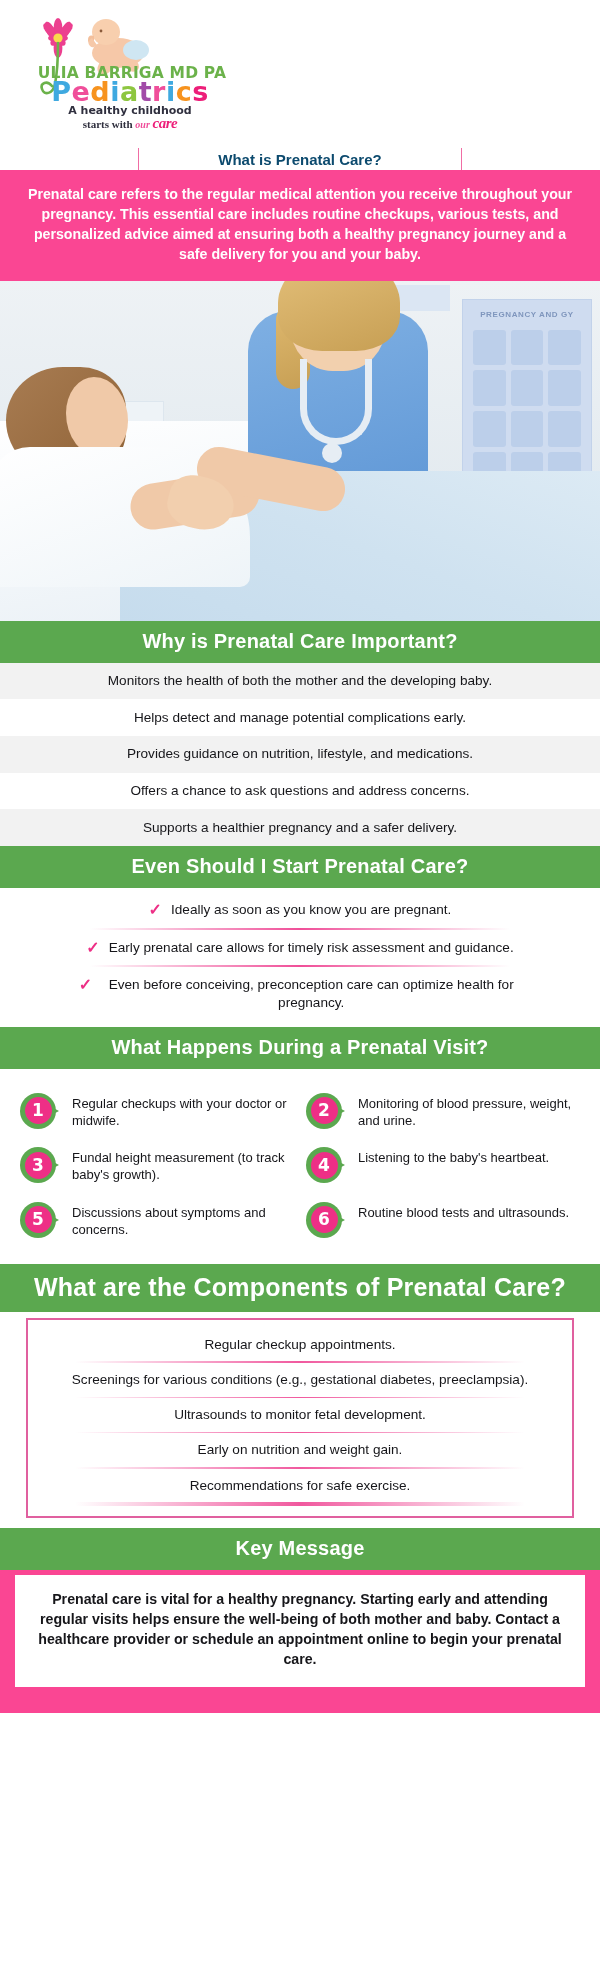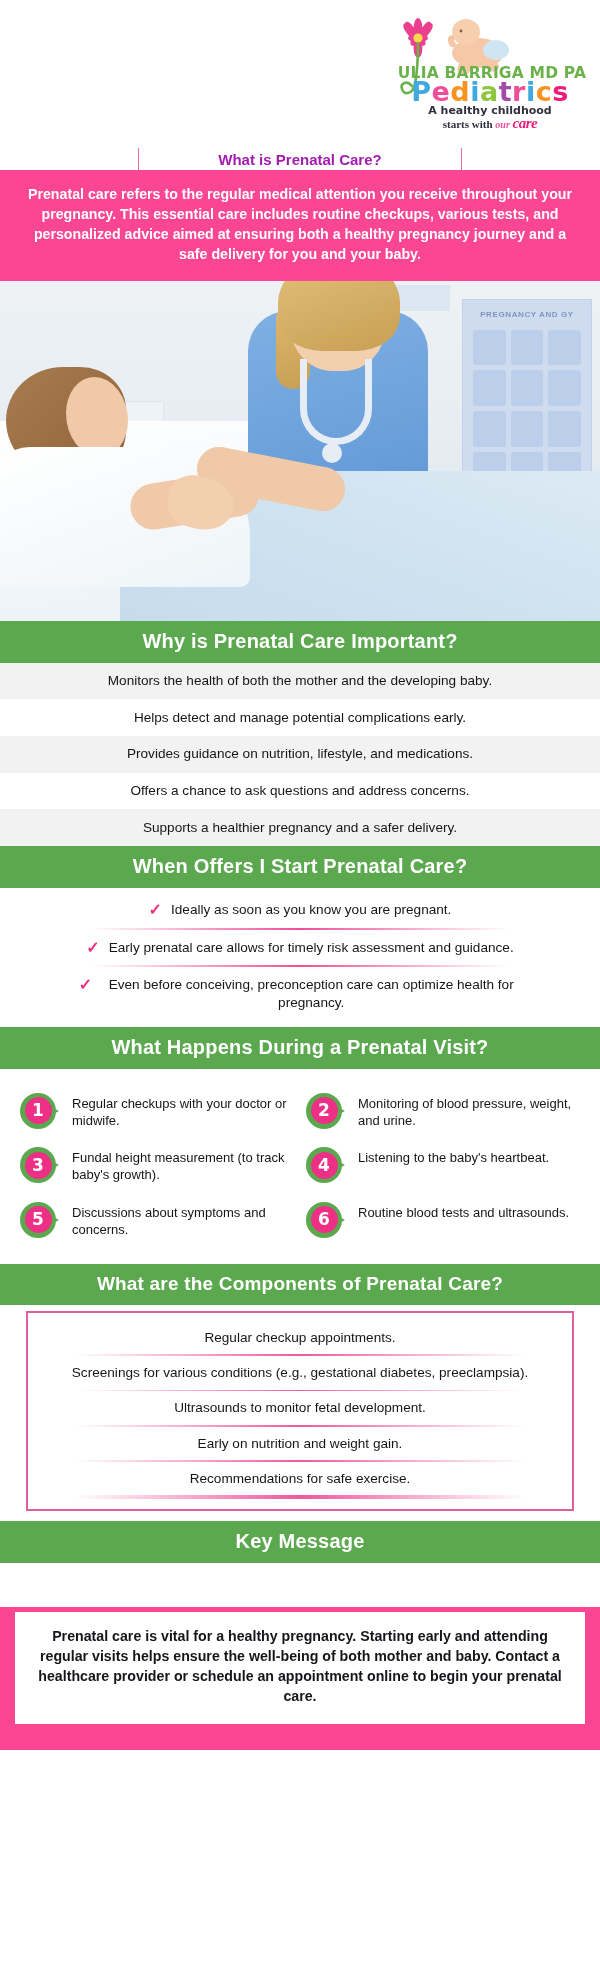--- a/index.html
+++ b/index.html
@@ -10,21 +10,21 @@
   }
   body { width: 600px; }
 
   .page { width: 600px; position: relative; overflow: hidden; }
 
   
   .logo-wrap {
     height: 136px;
     display: flex;
     align-items: center;
-    justify-content: flex-end;
+    justify-content: flex-start;
     background: #ffffff;
   }
   .logo {
     position: relative;
     width: 240px;
     height: 104px;
   }
   .logo-art { position: absolute; left: 0; top: 0; }
 
   .logo-line1 {
@@ -80,40 +80,40 @@
   .band-green {
     background: #5ba84f;
     color: #ffffff;
     text-align: center;
     font-size: 20px;
     font-weight: 700;
     letter-spacing: 0.2px;
     padding: 9px 6px 10px;
     line-height: 1.15;
   }
-  .band-green.small { font-size: 19px; }
+  .band-green.small { font-size: 25px; }
 
   
   .subtitle-row {
     display: flex;
     align-items: stretch;
     height: 34px;
     background: #ffffff;
   }
   .subtitle-row .pad { flex: 0 0 138px; }
   .subtitle-box {
     flex: 1 1 auto;
     border-left: 1.5px solid #f06da4;
     border-right: 1.5px solid #f06da4;
     display: flex;
     align-items: center;
     justify-content: center;
     font-size: 15px;
     font-weight: 700;
-    color: #a21caf;
+    color: #0c4a6e;
     margin-top: 12px;
   }
 
   
   .pink-intro {
     background: #fa4693;
     color: #ffffff;
     text-align: center;
     font-size: 14.2px;
     font-weight: 700;
@@ -319,21 +319,21 @@
     line-height: 1.3;
   }
   .comp-div {
     height: 1.6px;
     margin: 0 auto;
     width: 86%;
     background: linear-gradient(90deg, rgba(237,47,134,0) 0%, rgba(237,47,134,0.8) 50%, rgba(237,47,134,0) 100%);
   }
 
   
-  .key-wrap { background: #fa4693; padding: 5px 15px 14px; margin-top: 44px; }
+  .key-wrap { background: #fa4693; padding: 5px 15px 14px; }
   .key-box {
     background: #ffffff;
     padding: 14px 22px 18px;
     text-align: center;
     font-size: 14.2px;
     font-weight: 700;
     color: #16161a;
     line-height: 1.42;
   }
   .bottom-pink { height: 12px; background: #fa4693; }
@@ -433,21 +433,21 @@
 
   <div class="band-green">Why is Prenatal Care Important?</div>
   <div class="stripe-list">
     <div class="stripe-row alt">Monitors the health of both the mother and the developing baby.</div>
     <div class="stripe-row plain">Helps detect and manage potential complications early.</div>
     <div class="stripe-row alt">Provides guidance on nutrition, lifestyle, and medications.</div>
     <div class="stripe-row plain">Offers a chance to ask questions and address concerns.</div>
     <div class="stripe-row alt">Supports a healthier pregnancy and a safer delivery.</div>
   </div>
 
-  <div class="band-green">When Offers I Start Prenatal Care?</div>
+  <div class="band-green">Even Should I Start Prenatal Care?</div>
   <div class="check-list">
     <div class="check-item">
       <span class="chk">✓</span>
       <span class="txt">Ideally as soon as you know you are pregnant.</span>
     </div>
     <div class="fade-div"></div>
     <div class="check-item">
       <span class="chk">✓</span>
       <span class="txt">Early prenatal care allows for timely risk assessment and guidance.</span>
     </div>

